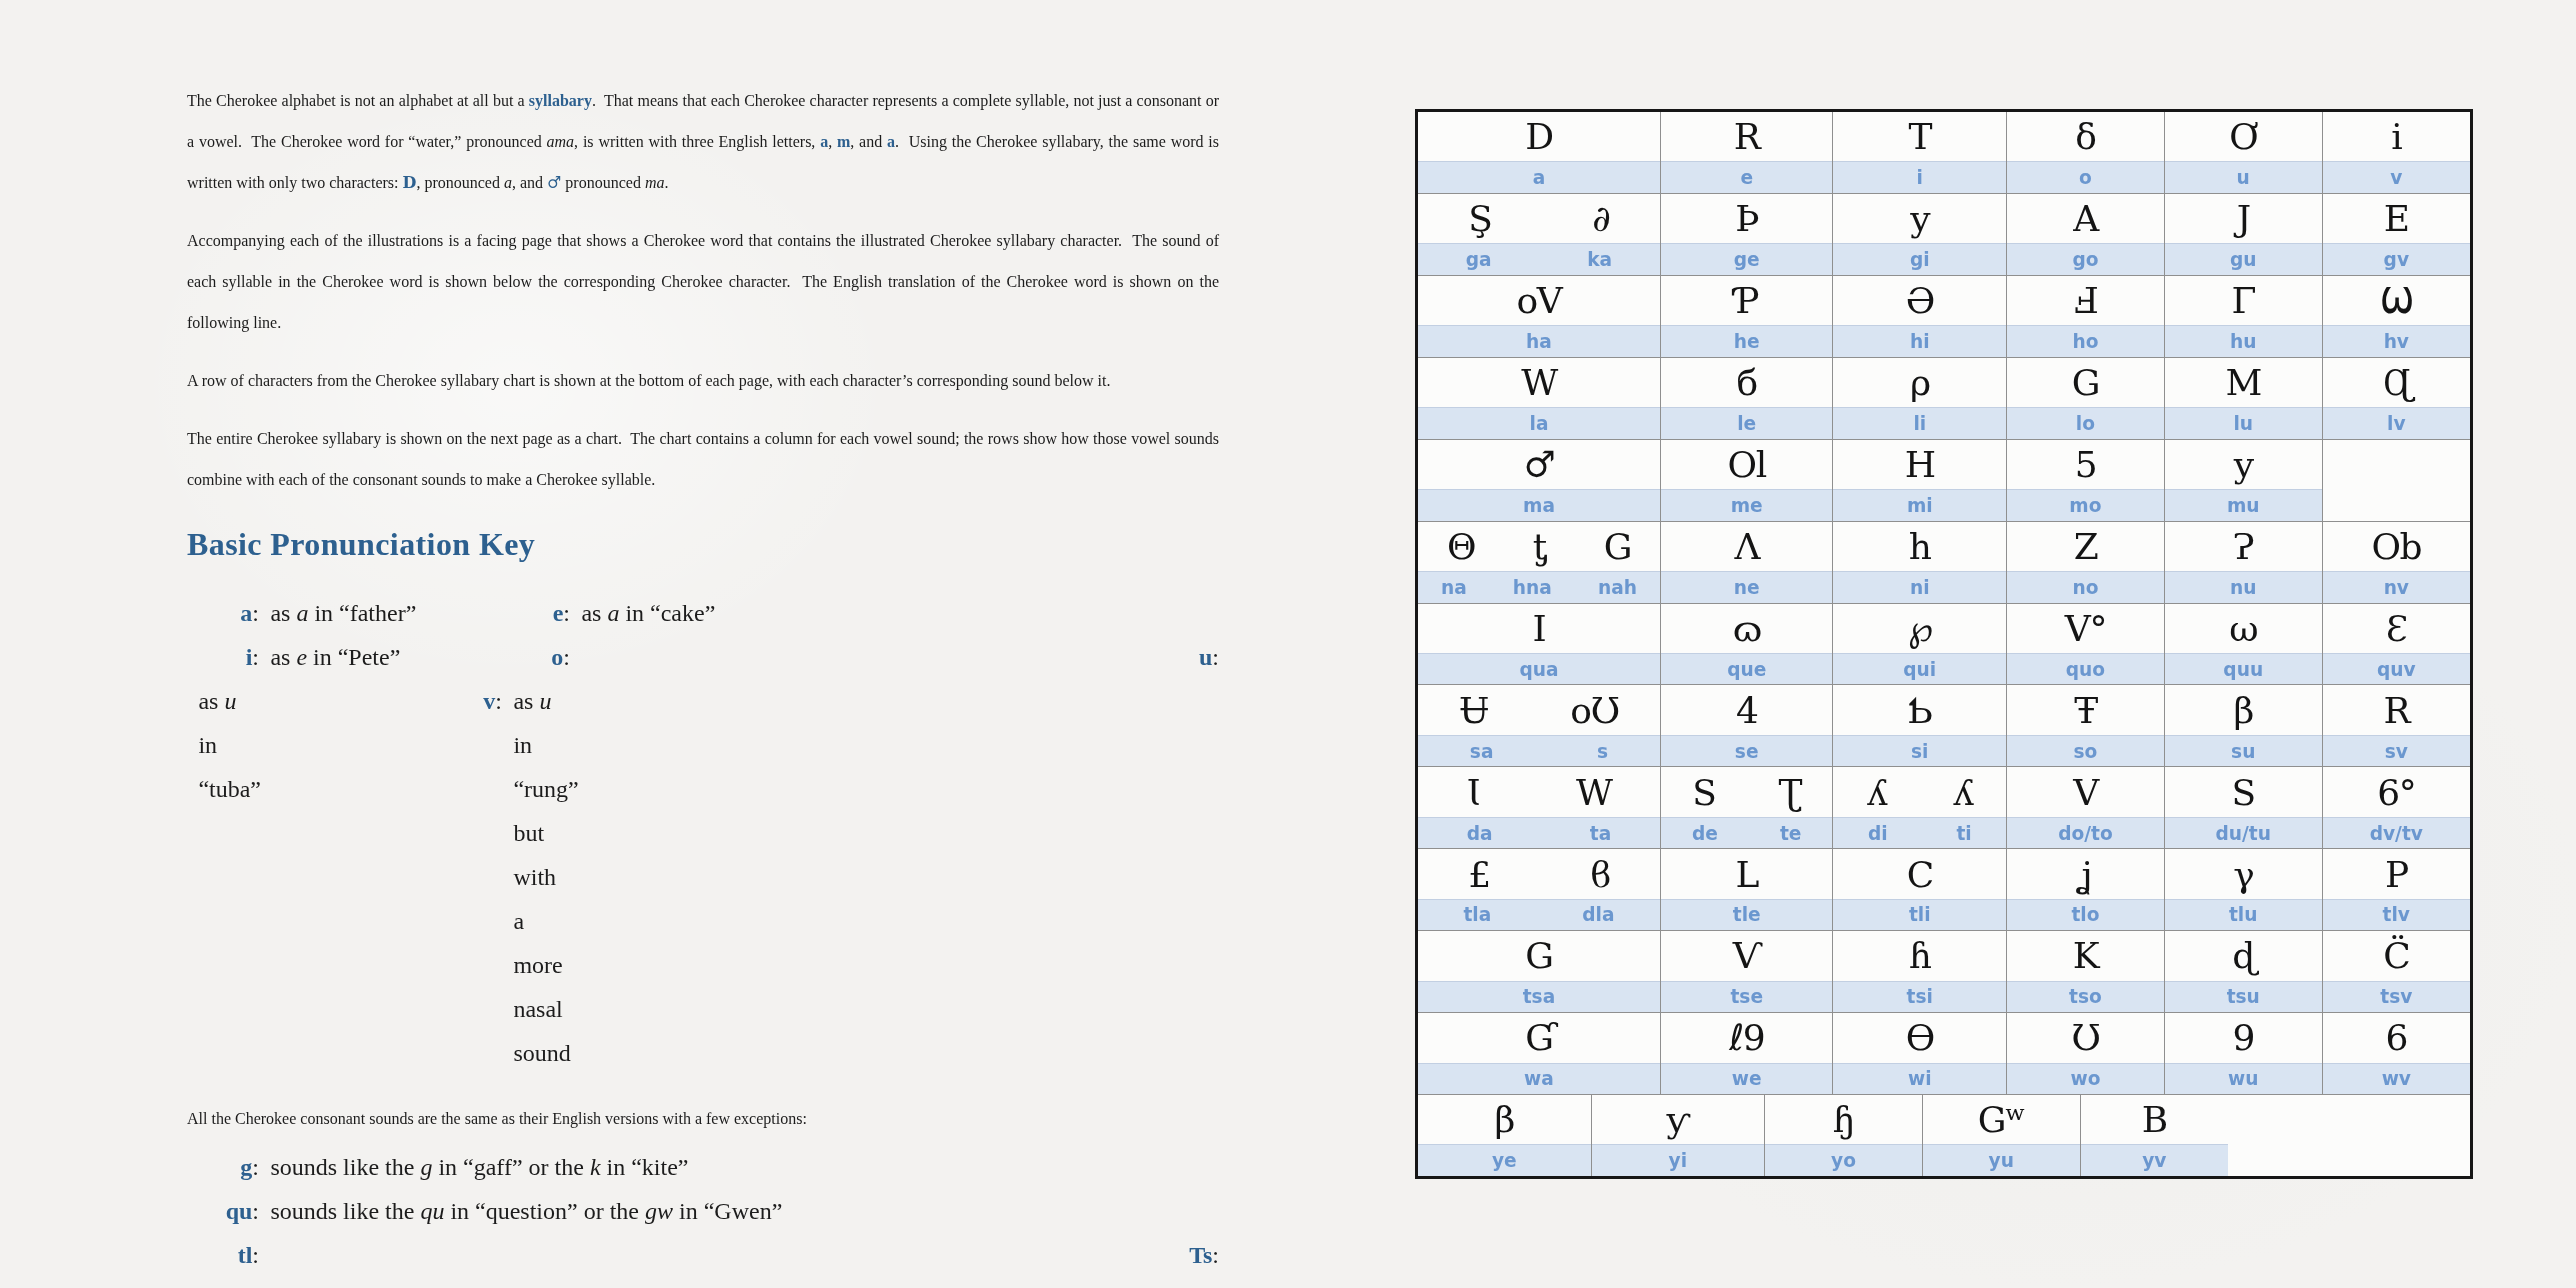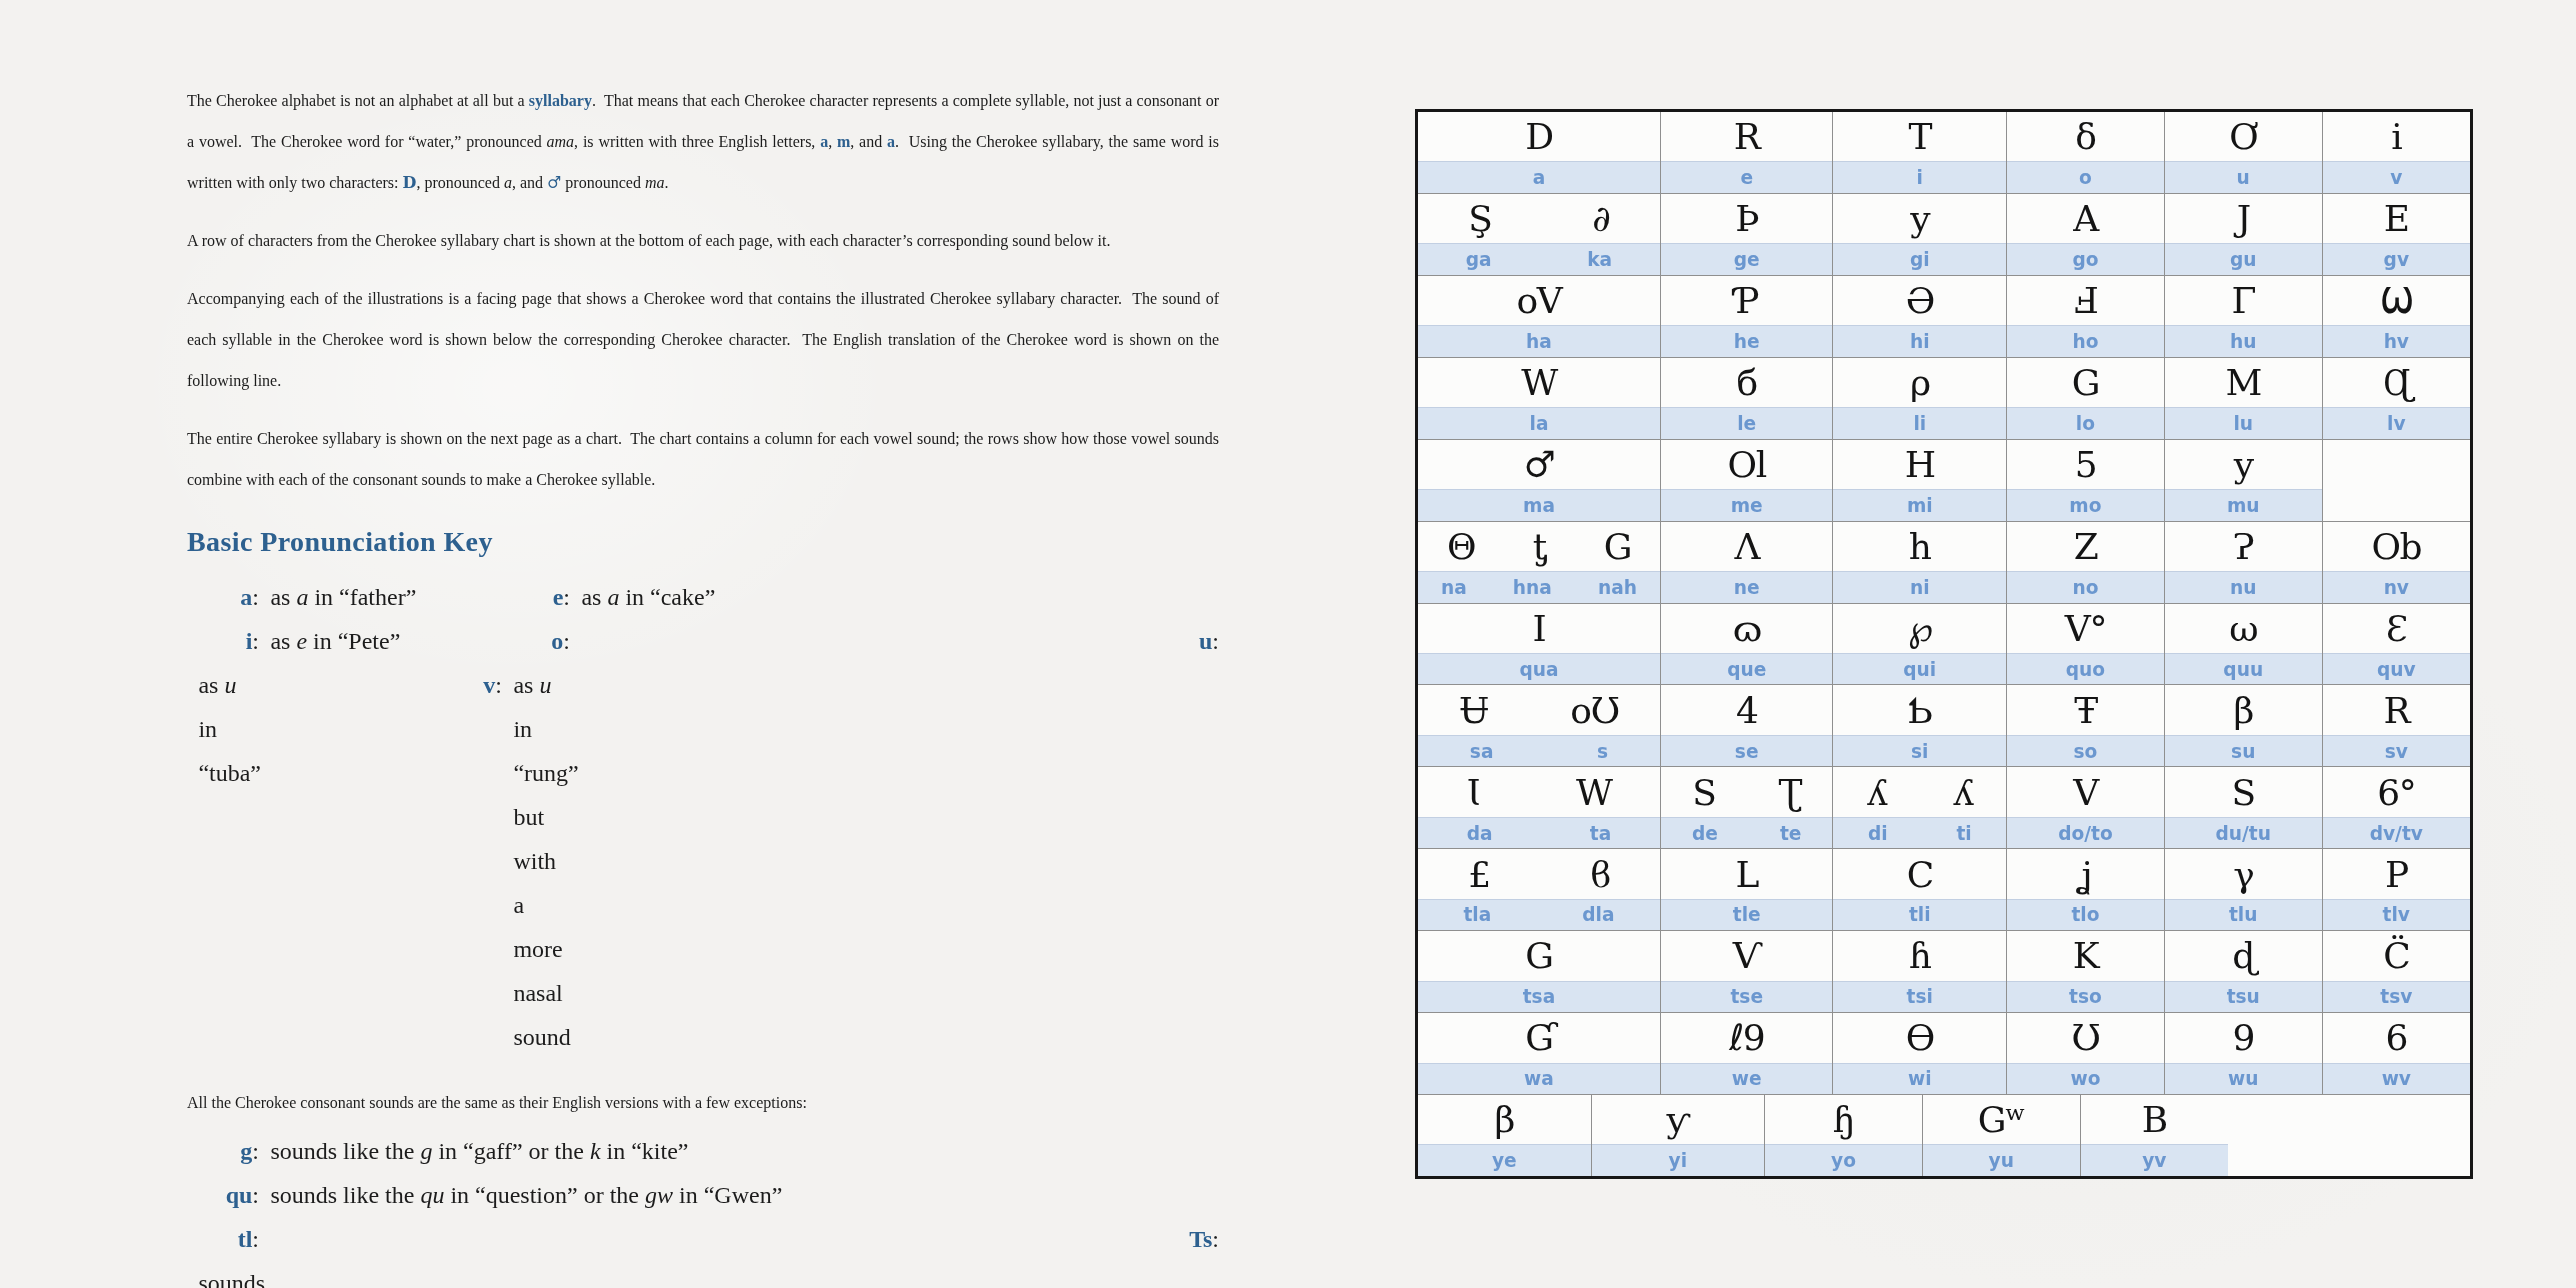--- a/index.html
+++ b/index.html
@@ -9,21 +9,21 @@
     background-image:
       radial-gradient(ellipse 644px 501px at 20% 30%, rgba(255,255,255,.5), rgba(255,255,255,0) 60%),
       radial-gradient(ellipse 859px 644px at 80% 70%, rgba(230,230,228,.35), rgba(255,255,255,0) 60%);
     font-family:"Liberation Serif","DejaVu Serif",serif;color:#1c1c1c;
   }
   .left{position:absolute;left:187px;top:80px;width:1032px}
   .para{font-size:16px;line-height:41px;text-align:justify;white-space:pre-wrap;margin:0 0 17px 0}
   .accent{color:#2d608f;font-weight:bold}
   .it{font-style:italic}
   .glyph{color:#2d608f;font-family:"DejaVu Serif","DejaVu Sans",serif;font-weight:bold}
-  .heading{font-size:28px;color:#2d608f;margin:26px 0 17px 0;font-weight:bold;letter-spacing:0.4px}
+  .heading{font-size:32px;color:#2d608f;margin:26px 0 28px 0;font-weight:bold;letter-spacing:0.4px}
   .keygrid{display:grid;grid-template-columns:72px 243px 68px 1fr;font-size:24px;line-height:44px}
   .keygrid2{display:grid;grid-template-columns:72px 1fr;font-size:24px;line-height:44px}
   .key{text-align:right;white-space:nowrap}
   .key .kl{color:#2d608f;font-weight:bold}
   .desc{padding-left:11.4px;white-space:pre-wrap}
   .note{margin-top:23px;margin-bottom:5.7px}
 
   .chart{position:absolute;left:1415px;top:109px;width:1058px;height:1070px;
     background:#fcfcfb;border:3.6px solid #161616;box-sizing:border-box;
     display:flex;flex-direction:column}
@@ -41,22 +41,22 @@
   .labels.noband{background:transparent;border-top:1.4px solid transparent}
   .lab{white-space:nowrap}
 </style>
 </head>
 <body>
 
 <main class="spread">
   <section class="left">
     <div id="paragraphs">
         <p class="para"><span>The Cherokee alphabet is not an alphabet at all but a </span><span class="accent">syllabary</span><span>.  That means that each Cherokee character represents a complete syllable, not just a consonant or a vowel.  The Cherokee word for “water,” pronounced </span><span class="it">ama</span><span>, is written with three English letters, </span><span class="accent">a</span><span>, </span><span class="accent">m</span><span>, and </span><span class="accent">a</span><span>.  Using the Cherokee syllabary, the same word is written with only two characters: </span><span class="glyph">D</span><span>, pronounced </span><span class="it">a</span><span>, and </span><span class="glyph">♂</span><span> pronounced </span><span class="it">ma</span><span>.</span></p>
+        <p class="para"><span>Accompanying each of the illustrations is a facing page that shows a Cherokee word that contains the illustrated Cherokee syllabary character.  The sound of each syllable in the Cherokee word is shown below the corresponding Cherokee character.  The English translation of the Cherokee word is shown on the following line.</span></p>
         <p class="para"><span>A row of characters from the Cherokee syllabary chart is shown at the bottom of each page, with each character’s corresponding sound below it.</span></p>
-        <p class="para"><span>Accompanying each of the illustrations is a facing page that shows a Cherokee word that contains the illustrated Cherokee syllabary character.  The sound of each syllable in the Cherokee word is shown below the corresponding Cherokee character.  The English translation of the Cherokee word is shown on the following line.</span></p>
         <p class="para"><span>The entire Cherokee syllabary is shown on the next page as a chart.  The chart contains a column for each vowel sound; the rows show how those vowel sounds combine with each of the consonant sounds to make a Cherokee syllable.</span></p>
       </div>
     <h2 class="heading">Basic Pronunciation Key</h2>
     <div id="vowel-key" class="keygrid">
         <div class="key"><span class="kl">a</span><span>:</span></div>
         <div class="desc"><span>as </span><span class="it">a</span><span> in “father”</span></div>
         <div class="key"><span class="kl">e</span><span>:</span></div>
         <div class="desc"><span>as </span><span class="it">a</span><span> in “cake”</span></div>
         <div class="key"><span class="kl">i</span><span>:</span></div>
         <div class="desc"><span>as </span><span class="it">e</span><span> in “Pete”</span></div>

